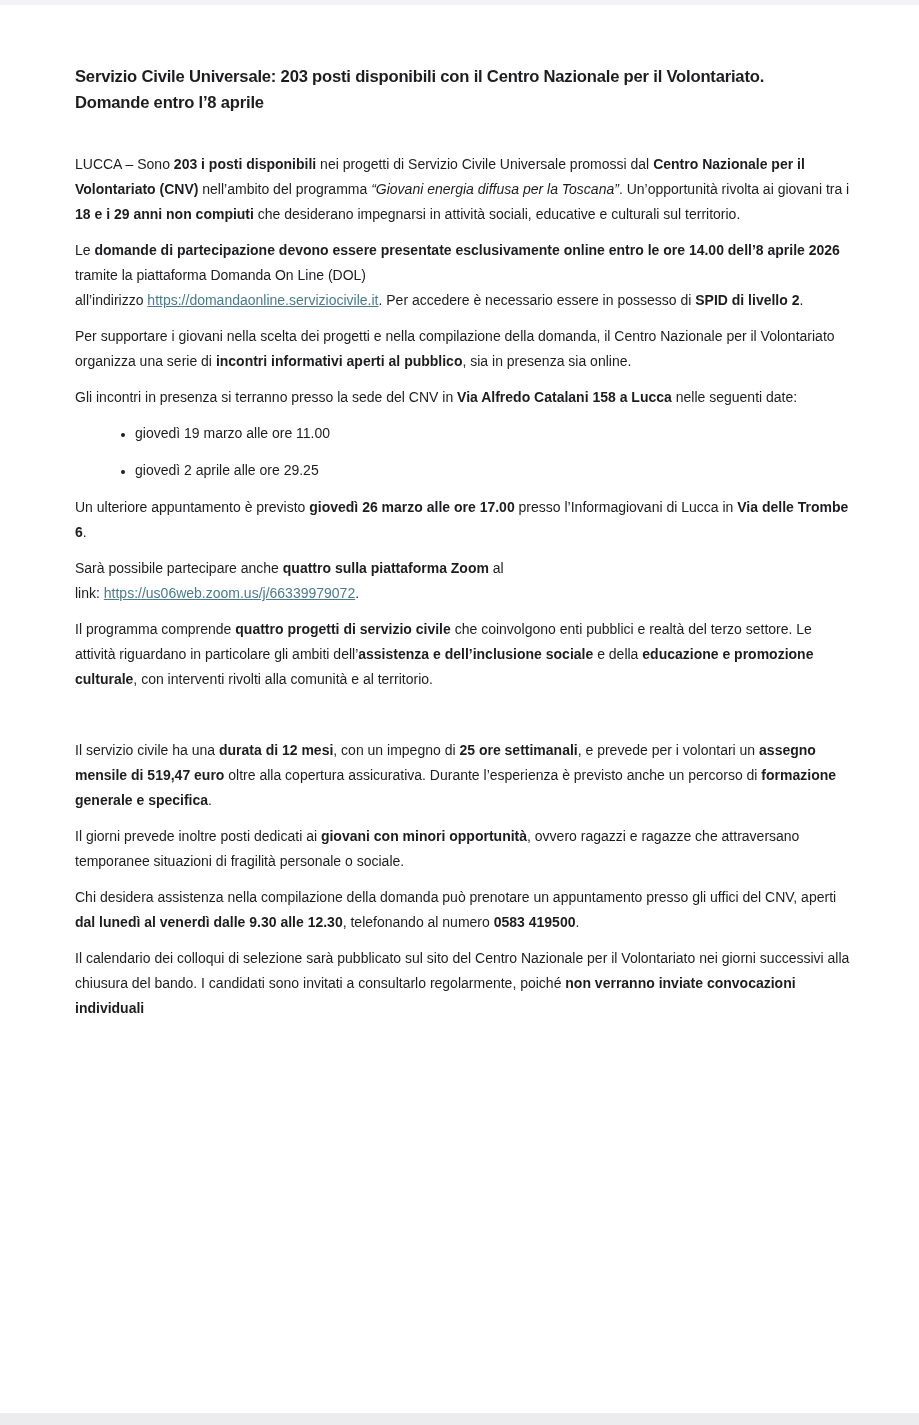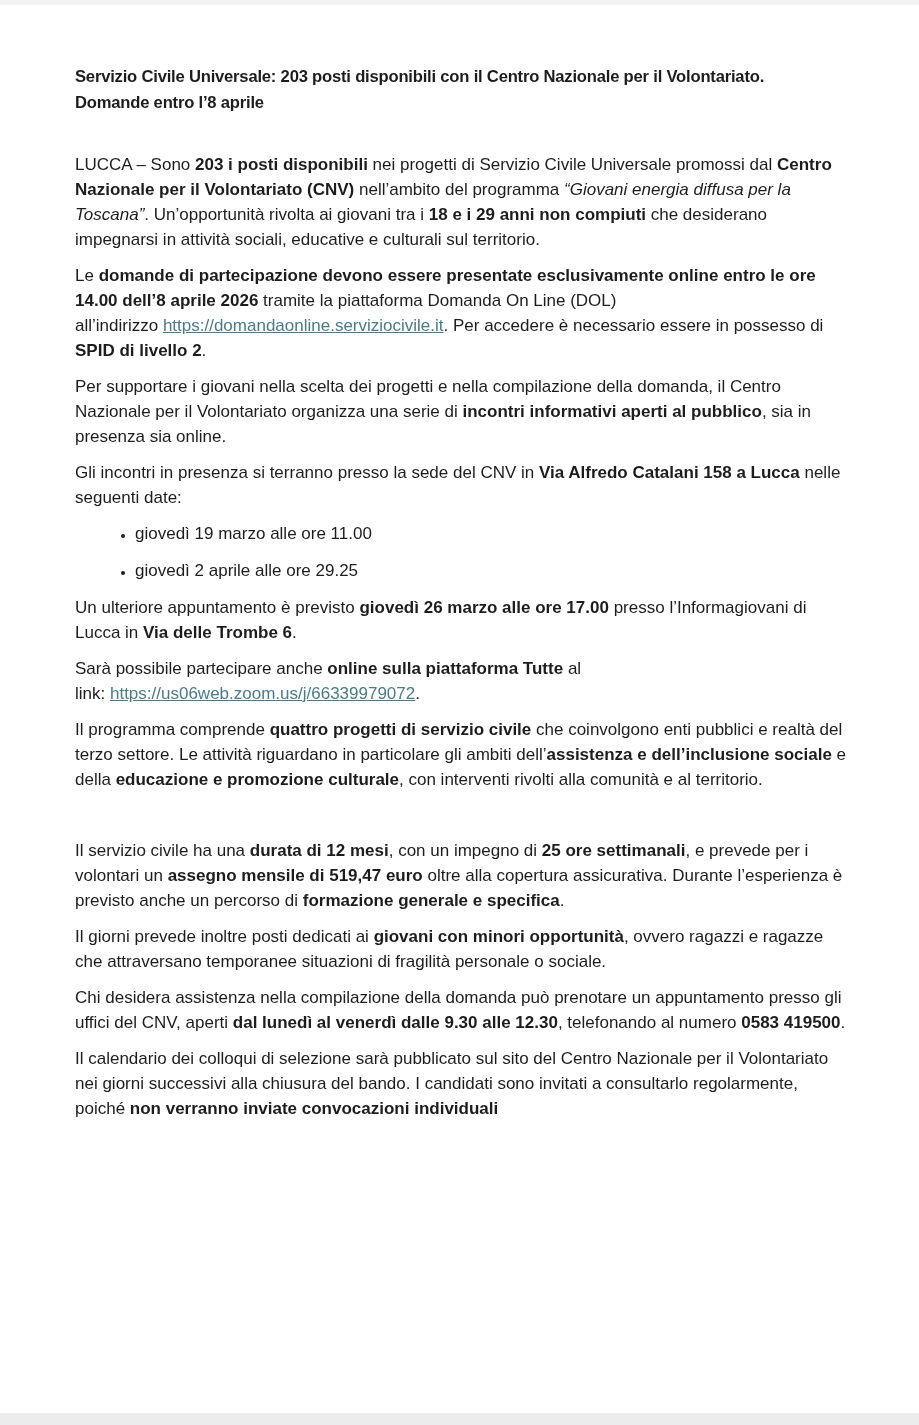--- a/index.html
+++ b/index.html
@@ -25,40 +25,40 @@
   }
   .doc-title {
     font-size: 16.6px;
     font-weight: bold;
     line-height: 26px;
     letter-spacing: -0.2px;
     margin: 0 0 11px 0;
     white-space: pre-wrap;
   }
   .para {
-    font-size: 17px;
+    font-size: 14px;
     line-height: 25px;
     margin: 0 0 11px 0;
     white-space: pre-wrap;
   }
   .b { font-weight: bold; }
   .i { font-style: italic; }
   .doc-link {
     color: var(--link-color, #4a7b8c);
     text-decoration: underline;
     cursor: pointer;
     word-break: break-all;
   }
   ul.bullets {
     margin: 0 0 11px 0;
     padding-left: 60px;
     list-style: disc;
   }
   ul.bullets li {
-    font-size: 17px;
+    font-size: 14px;
     line-height: 25px;
     margin: 0 0 12px 0;
   }
   ul.bullets li::marker { font-size: 12px; }
   .spacer { height: 14px; margin: 0 0 11px 0; }
   [data-name="spacer-before-servizio"] { height: 24px; }
 </style>
 </head>
 <body style="background: rgb(255, 255, 255);">
 
@@ -72,21 +72,21 @@
       <p class="para" data-name="para-intro"><span data-name="text-run">LUCCA – Sono </span><span data-name="bold-text" class="b">203 i posti disponibili</span><span data-name="text-run"> nei progetti di Servizio Civile Universale promossi dal </span><span data-name="bold-text" class="b">Centro Nazionale per il Volontariato (CNV)</span><span data-name="text-run"> nell’ambito del programma </span><span data-name="italic-text" class="i">“Giovani energia diffusa per la Toscana”</span><span data-name="text-run">. Un’opportunità rivolta ai giovani tra i </span><span data-name="bold-text" class="b">18 e i 29 anni non compiuti</span><span data-name="text-run"> che desiderano impegnarsi in attività sociali, educative e culturali sul territorio.</span></p>
       <p class="para" data-name="para-domande"><span data-name="text-run">Le </span><span data-name="bold-text" class="b">domande di partecipazione devono essere presentate esclusivamente online entro le ore 14.00 dell’8 aprile 2026</span><span data-name="text-run"> tramite la piattaforma Domanda On Line (DOL)
 all’indirizzo </span><a class="doc-link" data-name="hyperlink" href="#">https://domandaonline.serviziocivile.it</a><span data-name="text-run">. Per accedere è necessario essere in possesso di </span><span data-name="bold-text" class="b">SPID di livello 2</span><span data-name="text-run">.</span></p>
       <p class="para" data-name="para-supporto"><span data-name="text-run">Per supportare i giovani nella scelta dei progetti e nella compilazione della domanda, il Centro Nazionale per il Volontariato organizza una serie di </span><span data-name="bold-text" class="b">incontri informativi aperti al pubblico</span><span data-name="text-run">, sia in presenza sia online.</span></p>
       <p class="para" data-name="para-incontri"><span data-name="text-run">Gli incontri in presenza si terranno presso la sede del CNV in </span><span data-name="bold-text" class="b">Via Alfredo Catalani 158 a Lucca</span><span data-name="text-run"> nelle seguenti date:</span></p>
       <ul class="bullets" data-name="bullet-list-date">
         <li data-name="list-item"><span data-name="text-run">giovedì 19 marzo alle ore 11.00</span></li>
         <li data-name="list-item"><span data-name="text-run">giovedì 2 aprile alle ore 29.25</span></li>
       </ul>
       <p class="para" data-name="para-appuntamento"><span data-name="text-run">Un ulteriore appuntamento è previsto </span><span data-name="bold-text" class="b">giovedì 26 marzo alle ore 17.00</span><span data-name="text-run"> presso l’Informagiovani di Lucca in </span><span data-name="bold-text" class="b">Via delle Trombe 6</span><span data-name="text-run">.</span></p>
-      <p class="para" data-name="para-zoom"><span data-name="text-run">Sarà possibile partecipare anche </span><span data-name="bold-text" class="b">online sulla piattaforma Tutte</span><span data-name="text-run"> al
+      <p class="para" data-name="para-zoom"><span data-name="text-run">Sarà possibile partecipare anche </span><span data-name="bold-text" class="b">quattro sulla piattaforma Zoom</span><span data-name="text-run"> al
 link: </span><a class="doc-link" data-name="hyperlink" href="#">https://us06web.zoom.us/j/66339979072</a><span data-name="text-run">.</span></p>
       <p class="para" data-name="para-programma"><span data-name="text-run">Il programma comprende </span><span data-name="bold-text" class="b">quattro progetti di servizio civile</span><span data-name="text-run"> che coinvolgono enti pubblici e realtà del terzo settore. Le attività riguardano in particolare gli ambiti dell’</span><span data-name="bold-text" class="b">assistenza e dell’inclusione sociale</span><span data-name="text-run"> e della </span><span data-name="bold-text" class="b">educazione e promozione culturale</span><span data-name="text-run">, con interventi rivolti alla comunità e al territorio.</span></p>
       <p class="spacer" data-name="spacer-before-servizio"></p>
       <p class="para" data-name="para-servizio"><span data-name="text-run">Il servizio civile ha una </span><span data-name="bold-text" class="b">durata di 12 mesi</span><span data-name="text-run">, con un impegno di </span><span data-name="bold-text" class="b">25 ore settimanali</span><span data-name="text-run">, e prevede per i volontari un </span><span data-name="bold-text" class="b">assegno mensile di 519,47 euro</span><span data-name="text-run"> oltre alla copertura assicurativa. Durante l’esperienza è previsto anche un percorso di </span><span data-name="bold-text" class="b">formazione generale e specifica</span><span data-name="text-run">.</span></p>
       <p class="para" data-name="para-bando-opportunita"><span data-name="text-run">Il giorni prevede inoltre posti dedicati ai </span><span data-name="bold-text" class="b">giovani con minori opportunità</span><span data-name="text-run">, ovvero ragazzi e ragazze che attraversano temporanee situazioni di fragilità personale o sociale.</span></p>
       <p class="para" data-name="para-assistenza"><span data-name="text-run">Chi desidera assistenza nella compilazione della domanda può prenotare un appuntamento presso gli uffici del CNV, aperti </span><span data-name="bold-text" class="b">dal lunedì al venerdì dalle 9.30 alle 12.30</span><span data-name="text-run">, telefonando al numero </span><span data-name="bold-text" class="b">0583 419500</span><span data-name="text-run">.</span></p>
       <p class="para" data-name="para-calendario"><span data-name="text-run">Il calendario dei colloqui di selezione sarà pubblicato sul sito del Centro Nazionale per il Volontariato nei giorni successivi alla chiusura del bando. I candidati sono invitati a consultarlo regolarmente, poiché </span><span data-name="bold-text" class="b">non verranno inviate convocazioni individuali</span></p>
     </div>
 </div>
 

